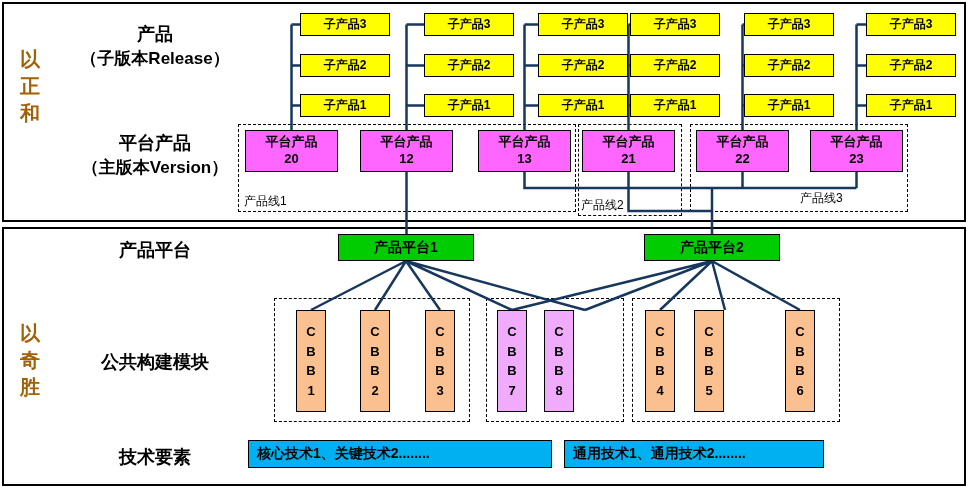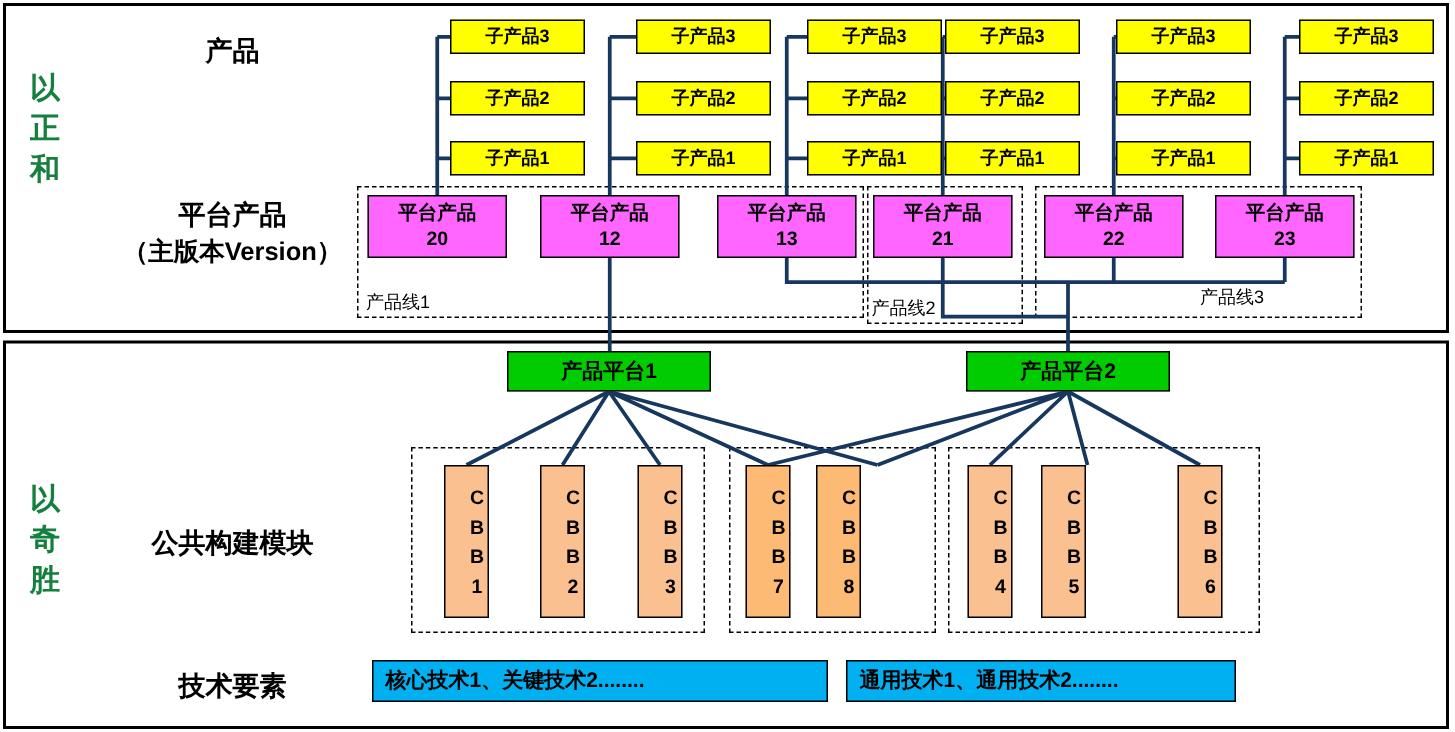--- a/index.html
+++ b/index.html
@@ -3,37 +3,37 @@
 <meta charset="utf-8">
 <style>
   * { margin:0; padding:0; box-sizing:border-box; }
   html,body { background:#fff; }
   body { font-family:"Liberation Sans","DejaVu Sans",sans-serif; }
   .canvas { position:relative; width:970px; height:488px; background:#fff; overflow:hidden; }
   .section { position:absolute; border:2px solid #000; background:transparent; }
   .sec-top { left:2px; top:2px; width:964px; height:220px; }
   .sec-bottom { left:2px; top:227px; width:964px; height:259px; }
   .dashed { position:absolute; border:1px dashed #000; background:transparent; }
-  .side-label { position:absolute; width:28px; color:#15803d; font-size:20px; font-weight:bold;
+  .side-label { position:absolute; width:28px; color:#a16207; font-size:20px; font-weight:bold;
                 line-height:27px; word-break:break-all; text-align:center; }
   .head { position:absolute; left:45px; width:220px; text-align:center; color:#000; font-weight:bold; }
   .head .l1 { font-size:18px; line-height:25px; }
   .head .l2 { font-size:17px; line-height:24px; }
   .single { font-size:18px; line-height:24px; }
   .ybox { position:absolute; width:90px; height:23px; background:#FFFF00; border:1px solid #000;
           font-size:12px; font-weight:bold; display:flex; align-items:center; justify-content:center; }
   .mbox { position:absolute; width:93px; height:42px; background:#FF66FF; border:1px solid #000;
           font-size:13px; font-weight:bold; display:flex; flex-direction:column; align-items:center;
           justify-content:center; line-height:1.3; text-align:center; }
   .gbox { position:absolute; width:136px; height:27px; background:#00CC00; border:1px solid #000;
           font-size:14px; font-weight:bold; display:flex; align-items:center; justify-content:center; }
   .cbb { position:absolute; width:30px; height:102px; border:1px solid #000; display:flex;
-         align-items:center; justify-content:flex-end; font-size:13px; font-weight:bold; }
+         align-items:center; justify-content:center; font-size:13px; font-weight:bold; }
   .cbb-core { background:#FAC090; }
-  .cbb-shared { background:#fdba74; }
+  .cbb-shared { background:#f0abfc; }
   .vtext { width:14px; word-break:break-all; text-align:center; line-height:1.5; }
   .tech { position:absolute; height:28px; background:#00B0F0; border:1px solid #000; display:flex;
           align-items:center; font-size:14px; font-weight:bold; padding-left:8px; }
   .pl-label { position:absolute; font-size:12px; color:#000; white-space:nowrap; }
   svg.connectors { position:absolute; left:0; top:0; pointer-events:none; }
 </style>
 </head>
 <body>
 
 <div class="canvas">
@@ -67,25 +67,27 @@
 
       <path d="M712 261 L512 310 M712 261 L585 310 M712 261 L660 310 M712 261 L725 310 M712 261 L800 310"></path>
     </g>
   </svg>
 
   <div class="side-label" style="left:16px;top:46px">以正和</div>
   <div class="side-label" style="left:16px;top:320px">以奇胜</div>
 
   <div class="head" style="top:22px">
     <div class="l1">产品</div>
+    <div class="l2">（子版本Release）</div>
   </div>
   <div class="head" style="top:131px">
     <div class="l1">平台产品</div>
     <div class="l2">（主版本Version）</div>
   </div>
+  <div class="head single" style="top:238px">产品平台</div>
   <div class="head single" style="top:350px">公共构建模块</div>
   <div class="head single" style="top:445px">技术要素</div>
 
   <div class="ybox" style="left:300px;top:13px">子产品3</div>
   <div class="ybox" style="left:300px;top:54px">子产品2</div>
   <div class="ybox" style="left:300px;top:94px">子产品1</div>
 
   <div class="ybox" style="left:424px;top:13px">子产品3</div>
   <div class="ybox" style="left:424px;top:54px">子产品2</div>
   <div class="ybox" style="left:424px;top:94px">子产品1</div>

